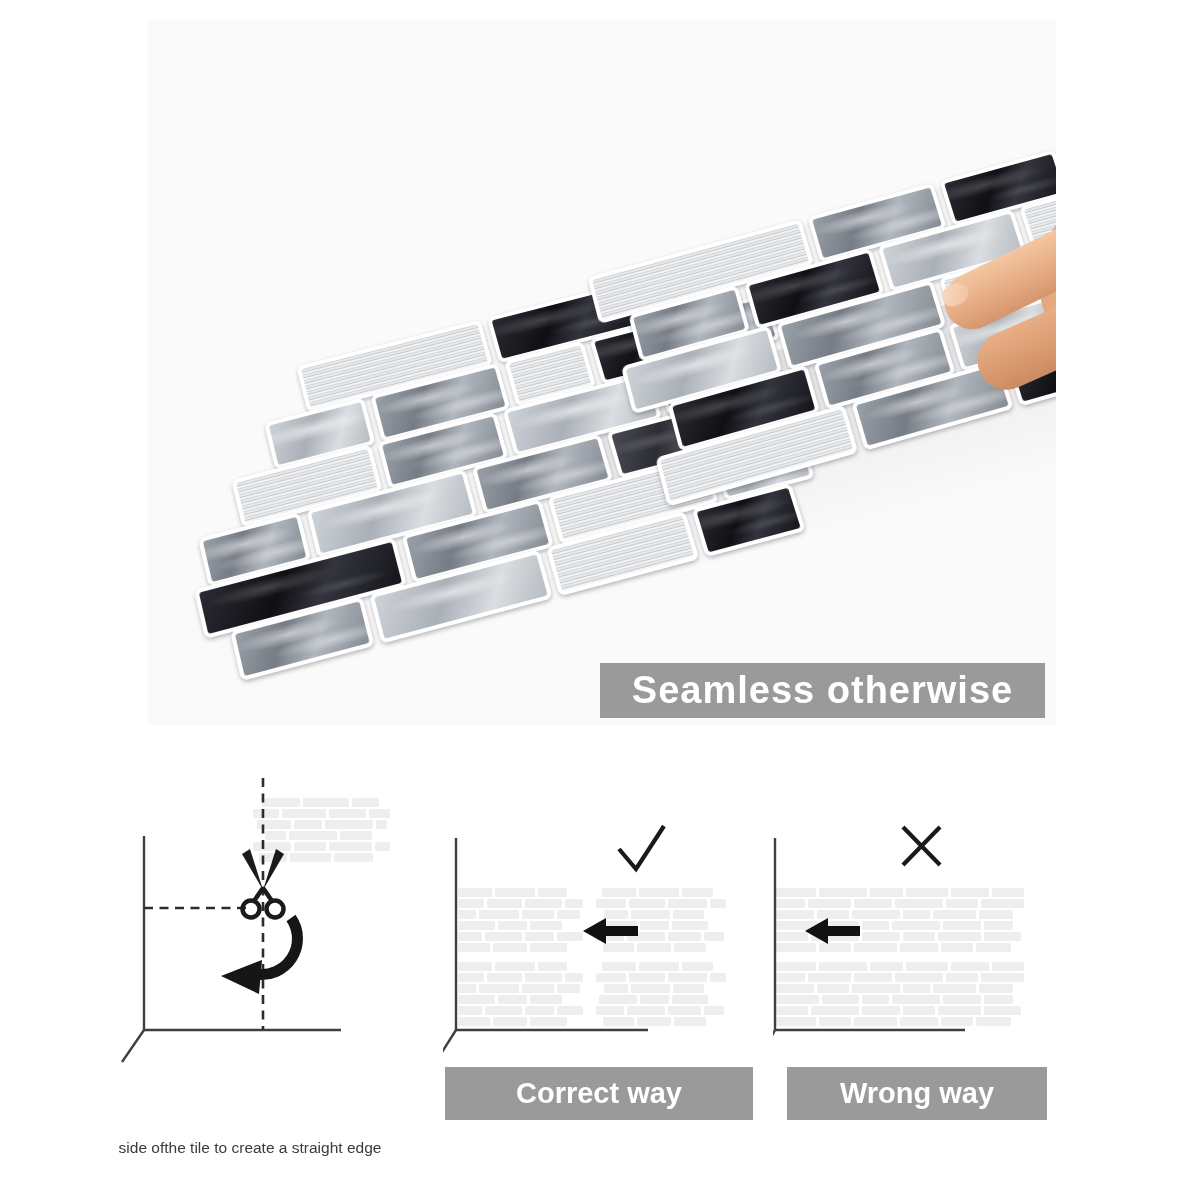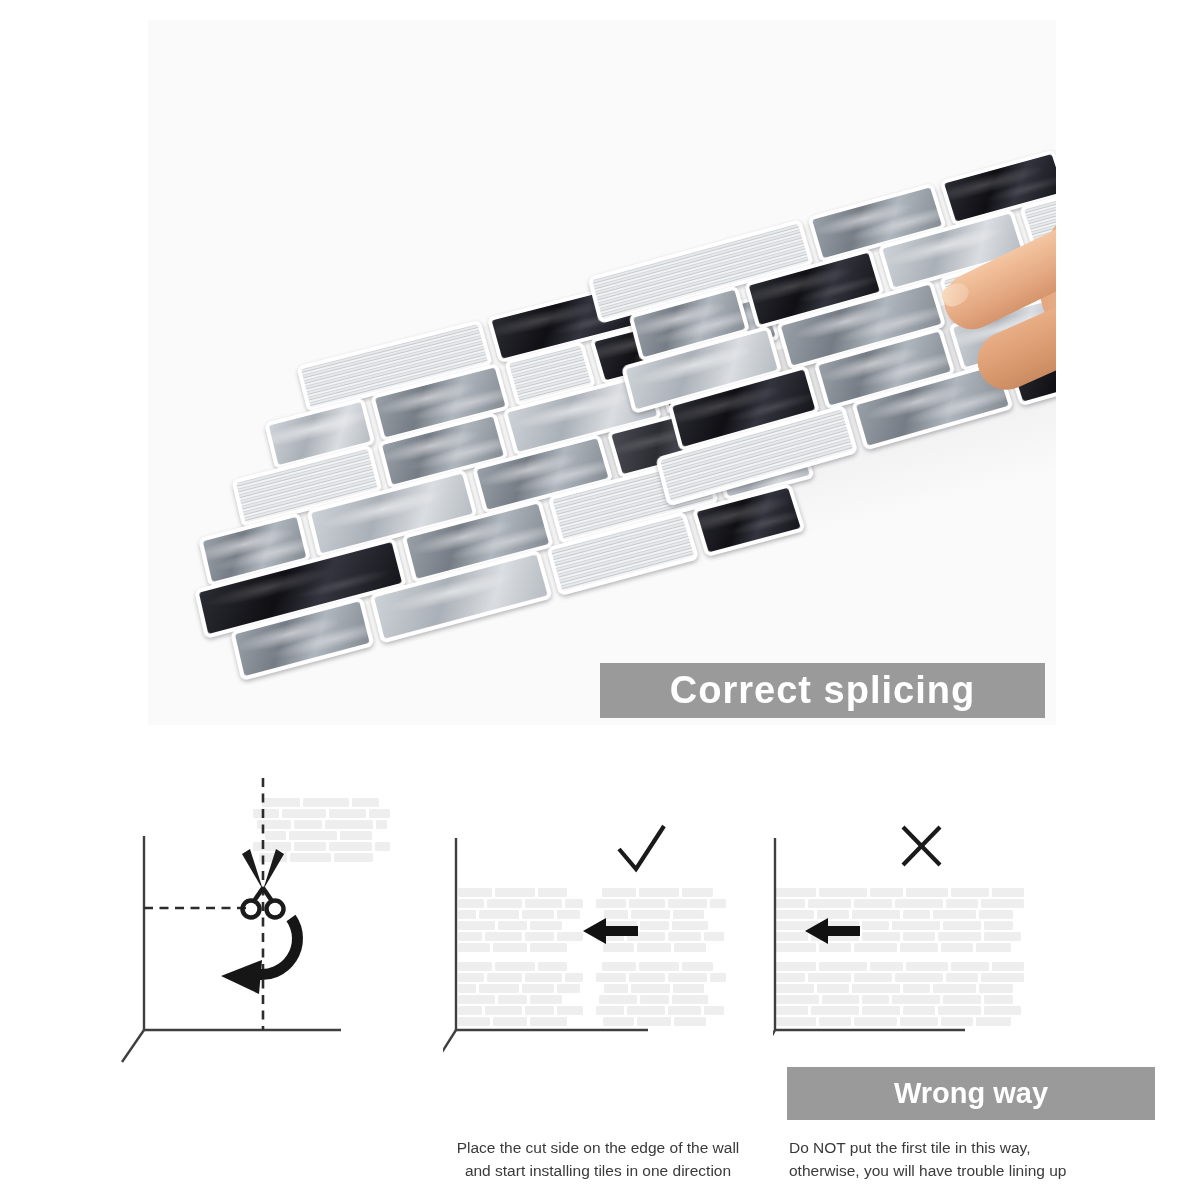--- a/index.html
+++ b/index.html
@@ -142,21 +142,21 @@
           <div class="tile t-gray" style="width: 145px;"></div>
           <div class="tile t-black" style="width: 125px;"></div>
         </div>
       </div>
     <div class="hand">
       <div class="palm"></div>
       <div class="finger mid"></div>
       <div class="finger index"></div>
       <div class="nail"></div>
     </div>
-    <div class="banner">Correct splicing</div>
+    <div class="banner">Seamless otherwise</div>
   </section>
 
   <section class="panel" style="left:95px;width:310px">
     <div class="diagram">
       <div class="msheet" style="left:158px;top:28px;width:145px">
           <div class="brow" style="margin-left: 6%;">
             <div class="brick" style="width: 28%;"></div>
             <div class="brick" style="width: 34%;"></div>
             <div class="brick" style="width: 20%;"></div>
           </div>
@@ -211,20 +211,21 @@
           <circle cx="12" cy="23" r="8.5" fill="none" stroke="#1b1b1b" stroke-width="4.5"></circle>
         </g>
 
         <g>
           <path d="M 196 148 A 36 36 0 0 1 160 204" stroke="#161616" stroke-width="11" fill="none"></path>
           <polygon points="167,190 126,206 164,224" fill="#161616"></polygon>
         </g>
       </svg>
     </div>
     <div class="desc">
+      <div>side ofthe tile to create a straight edge</div>
     </div>
   </section>
 
   <section class="panel" style="left:443px;width:310px">
     <div class="diagram">
       <div class="msheet" style="left:15px;top:118px;width:132px">
           <div class="brow">
             <div class="brick" style="width: 26%;"></div>
             <div class="brick" style="width: 30%;"></div>
             <div class="brick" style="width: 22%;"></div>
@@ -368,23 +369,22 @@
           <line x1="13" y1="260" x2="-6" y2="290"></line>
         </g>
         <g>
           <path d="M 176 79 L 193 99 L 221 56" stroke="#1a1a1a" stroke-width="4.2" fill="none"></path>
         </g>
         <g>
           <polygon points="140,161 163,148 163,156 195,156 195,166 163,166 163,174" fill="#111111"></polygon>
         </g>
       </svg>
     </div>
-    <div class="desc">
-      <div>Place the cut side on the edge of the wall</div>
-      <div>and start installing tiles in one direction</div>
+    <div class="bar" style="left:2px;width:308px">
+      <span>Correct way</span>
     </div>
   </section>
 
   <section class="panel" style="left:773px;width:324px">
     <div class="diagram">
       <div class="msheet" style="left:3px;top:118px;width:268px">
           <div class="brow">
             <div class="brick" style="width: 15%;"></div>
             <div class="brick" style="width: 18%;"></div>
             <div class="brick" style="width: 12%;"></div>
@@ -491,22 +491,18 @@
         </g>
         <g stroke="#1a1a1a" stroke-width="4.2" fill="none">
           <line x1="130" y1="57" x2="167" y2="95"></line>
           <line x1="167" y1="57" x2="130" y2="95"></line>
         </g>
         <g>
           <polygon points="32,161 55,148 55,156 87,156 87,166 55,166 55,174" fill="#111111"></polygon>
         </g>
       </svg>
     </div>
-    <div class="bar" style="left:14px;width:368px">
+    <div class="bar" style="left:14px;width:260px">
       <span>Wrong way</span>
     </div>
-    <div class="desc left-align">
-      <div>Do NOT put the first tile in this way,</div>
-      <div>otherwise, you will have trouble lining up</div>
-    </div>
   </section>
 
 </div>
 
 </body></html>

